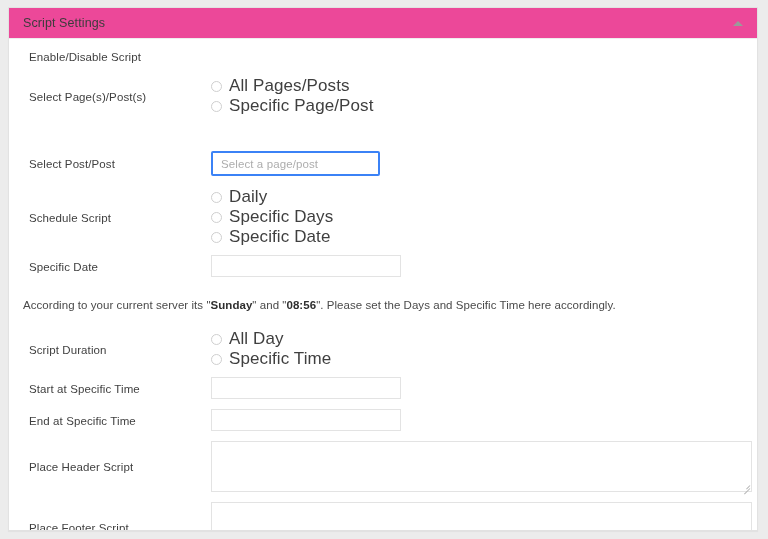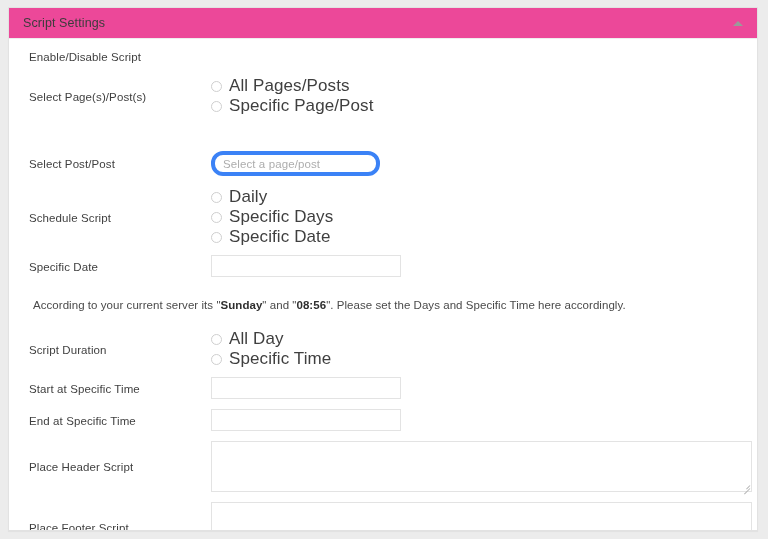--- a/index.html
+++ b/index.html
@@ -158,22 +158,22 @@
     box-sizing: border-box;
     font-size: 11.5px;
     color: #444;
     padding: 0 6px;
     outline: none;
     font-family: "Liberation Sans", sans-serif;
   }
   .select2-box {
     width: 169px;
     height: 25px;
-    border: 4px solid #3b82f6;
-    border-radius: 12px;
+    border: 2px solid #3b82f6;
+    border-radius: 2px;
     background: #fff;
     box-sizing: border-box;
     display: flex;
     align-items: center;
     padding: 0 8px;
     cursor: pointer;
   }
   .select2-placeholder {
     font-size: 11.5px;
     color: #adadad;
@@ -208,21 +208,21 @@
     right: 0;
     background: #b5b5b5;
     height: 1px;
     transform-origin: right center;
   }
   .resize-grip i:nth-child(1) { bottom: 1px; width: 8px; transform: rotate(-45deg); }
   .resize-grip i:nth-child(2) { bottom: 1px; width: 5px; transform: rotate(-45deg); right: 0; margin-bottom: 3px; }
 
   
   .notice {
-    padding: 0 24px;
+    padding: 0 14px;
     font-size: 11.5px;
     color: #4a4a4a;
     letter-spacing: 0.05px;
   }
   .notice b { font-weight: bold; color: #2f2f2f; }
 
   
   .r-enable   { position: absolute; top: 10px;  left: 0; right: 0; }
   .r-selpages { position: absolute; top: 37px;  left: 0; right: 0; }
   .r-selpage  { position: absolute; top: 112px; left: 0; right: 0; }

